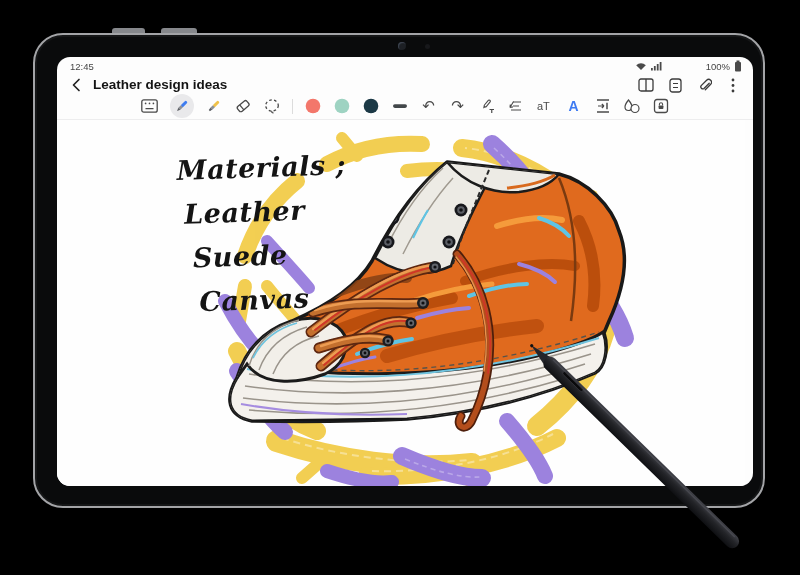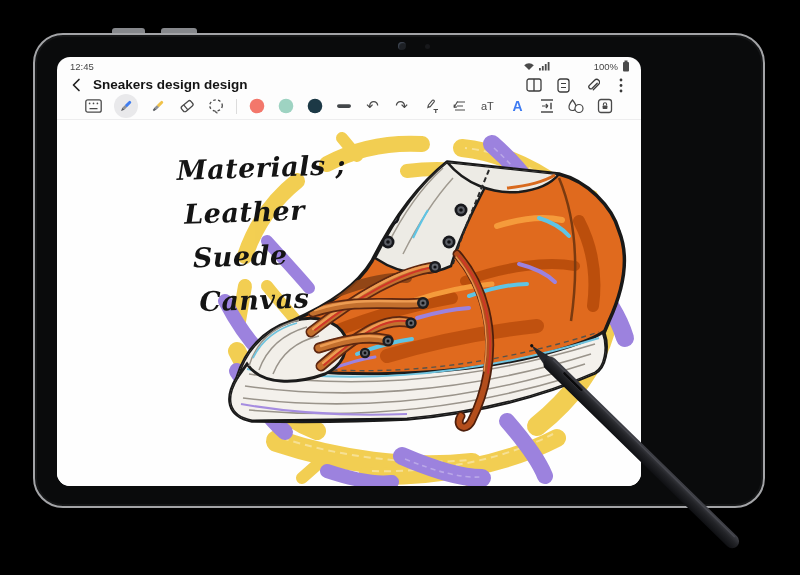--- a/index.html
+++ b/index.html
@@ -11,21 +11,21 @@
   .hw-btn{position:absolute;top:28px;height:9px;background:#86888c;border-radius:3px;}
   .tablet{position:absolute;left:33px;top:33px;width:732px;height:475px;
           background:#0a0b0c;border:2px solid #a3a4a7;border-radius:30px;
           box-shadow:inset 0 0 0 2px #151617;}
   .cam{position:absolute;border-radius:50%;}
   .cam1{left:363px;top:7px;width:8px;height:8px;background:#1d2025;
         box-shadow:inset 1px 1px 1px #3e4652;}
   .cam2{left:390px;top:9px;width:5px;height:5px;background:#17181b;}
 
   
-  .screen{position:absolute;left:22px;top:22px;width:584px;height:429px;
+  .screen{position:absolute;left:22px;top:22px;width:696px;height:429px;
           background:#fdfdfd;border-radius:13px;overflow:hidden;}
 
   .statusbar{position:absolute;left:0;top:0;width:100%;height:16px;}
   .time{position:absolute;left:13px;top:4px;font-size:9.5px;color:#454545;}
   .status-right{position:absolute;right:11px;top:3px;display:flex;align-items:center;gap:4px;}
   .batt-label{font-size:9.5px;color:#454545;margin-left:40px;}
 
   .titlebar{position:absolute;left:0;top:14px;width:100%;height:28px;}
   .back{position:absolute;left:12px;top:6px;width:16px;height:16px;cursor:pointer;}
   .note-title{position:absolute;left:36px;top:6px;font-size:13.5px;font-weight:bold;color:#141414;}
@@ -84,21 +84,21 @@
             <rect x="2.5" y="0.5" width="3" height="1.5" fill="#4a4a4a"></rect>
             <rect x="1" y="2" width="6" height="9.5" rx="1" fill="#4a4a4a"></rect>
           </svg>
         </span>
       </div>
 
       <div class="titlebar">
         <svg class="back" viewBox="0 0 16 16">
           <polyline points="10,2.5 4.5,8 10,13.5" fill="none" stroke="#222" stroke-width="1.7" stroke-linecap="round" stroke-linejoin="round"></polyline>
         </svg>
-        <span class="note-title">Sneakers design design</span>
+        <span class="note-title">Leather design ideas</span>
         <span class="title-actions">
           <span class="ta-btn">
             <svg width="16" height="14" viewBox="0 0 16 14">
               <rect x="1" y="1" width="14" height="12" rx="2" fill="none" stroke="#3b3b3b" stroke-width="1.3"></rect>
               <line x1="8" y1="1" x2="8" y2="13" stroke="#3b3b3b" stroke-width="1.3"></line>
             </svg>
           </span>
           <span class="ta-btn">
             <svg width="13" height="15" viewBox="0 0 13 15">
               <rect x="1" y="1" width="11" height="13" rx="2.5" fill="none" stroke="#3b3b3b" stroke-width="1.3"></rect>

